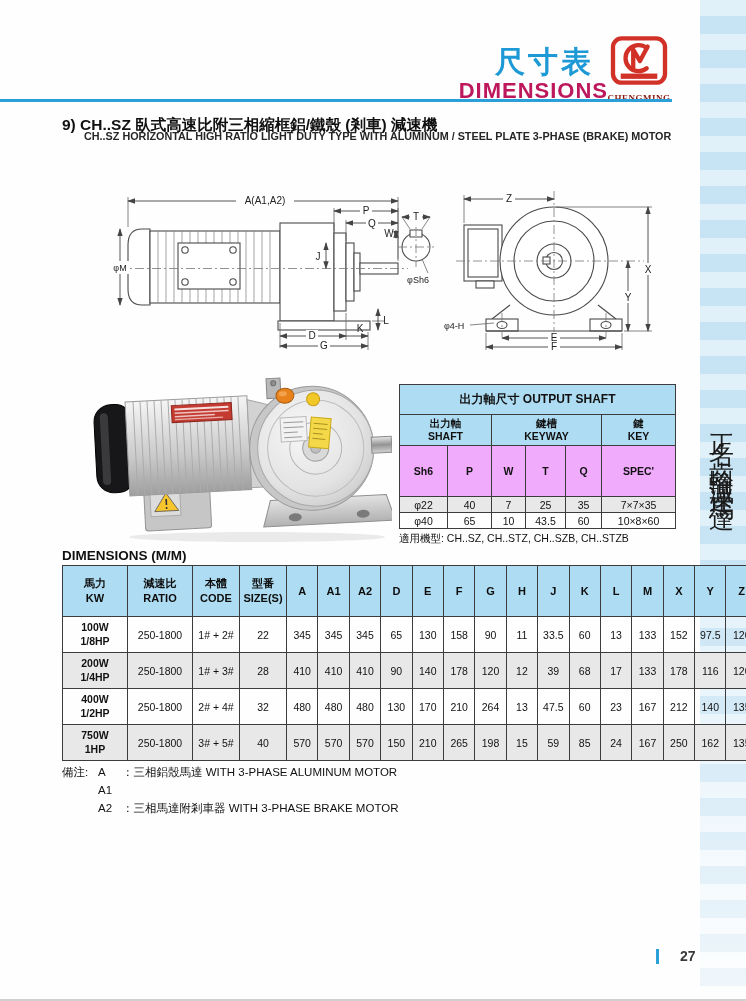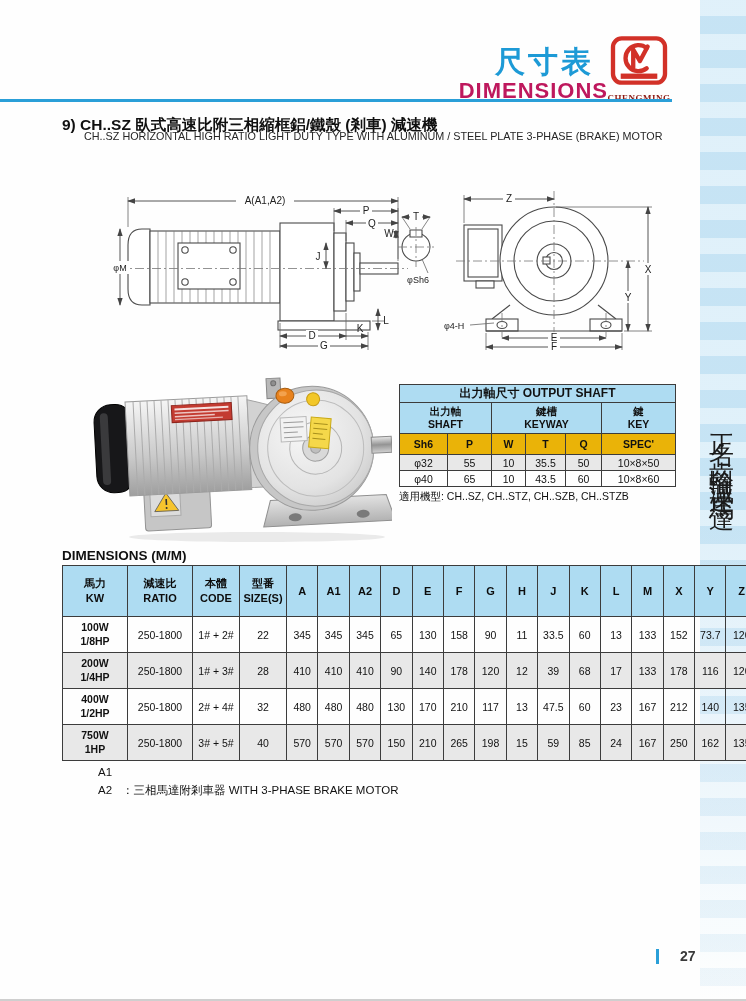--- a/index.html
+++ b/index.html
@@ -13,42 +13,42 @@
   .vtext{position:absolute;top:414px;right:7px;writing-mode:vertical-rl;text-orientation:upright;
       font-size:25px;letter-spacing:9px;color:#1b1b1b;font-weight:500;}
   
   .hdr-zh{position:absolute;top:42px;right:152px;font-size:30px;font-weight:600;color:#1d9ad6;letter-spacing:3px;}
   .hdr-en{position:absolute;top:78px;right:138px;font-size:22px;font-weight:700;color:#be185d;letter-spacing:1px;}
   .logo{position:absolute;top:36px;right:74px;width:66px;text-align:center;}
   .logo-name{font-family:"Liberation Serif","DejaVu Serif",serif;font-weight:700;font-size:9px;color:#8c1a13;letter-spacing:.5px;margin-top:1px;}
   .blue-rule{position:absolute;top:99px;left:0;width:672px;height:3px;background:#2a9fd8;}
   
   .sec-title{position:absolute;left:62px;top:115px;font-size:15.5px;font-weight:700;color:#101010;}
-  .sec-sub{position:absolute;left:84px;top:130px;font-size:10.8px;font-weight:400;color:#262626;}
+  .sec-sub{position:absolute;left:84px;top:130px;font-size:10.8px;font-weight:700;color:#262626;}
   
   .drawing-left{position:absolute;left:110px;top:183px;}
   .drawing-right{position:absolute;left:436px;top:183px;}
   .photo{position:absolute;left:92px;top:370px;}
   svg text{font-family:"Liberation Sans","DejaVu Sans",sans-serif;fill:#333;}
   .ol{stroke:#4a4a4a;stroke-width:1.1;fill:#fff;}
   .oln{stroke:#4a4a4a;stroke-width:1.1;fill:none;}
   .fin{stroke:#7d7d7d;stroke-width:.7;}
   .cl{stroke:#777;stroke-width:.8;stroke-dasharray:9 3 2 3;fill:none;}
   .ext{stroke:#666;stroke-width:.8;}
   .dim{stroke:#444;stroke-width:.9;}
   .lbl{font-size:10px;fill:#222;}
   .lbl-s{font-size:9px;fill:#222;}
   .wbg{fill:#fefefe;}
   
   .ost-wrap{position:absolute;left:399px;top:384px;width:276px;}
   table.ost{width:100%;border-collapse:collapse;table-layout:fixed;}
   .ost th,.ost td{border:1px solid #3c3c3c;text-align:center;color:#111;}
-  .ost .title-row th{background:#aedcf2;font-size:12px;font-weight:700;padding:0 0;margin-top:23px;}
+  .ost .title-row th{background:#aedcf2;font-size:12px;font-weight:700;padding:6px 0;margin-top:23px;}
   .ost .group-row th{background:#aedcf2;font-size:10.5px;font-weight:700;line-height:1.25;padding:2px 2px;}
-  .ost .cols-row th{background:#eab308;font-size:10.5px;font-weight:700;padding:4px 0;margin-top:44px;}
+  .ost .cols-row th{background:#f0abfc;font-size:10.5px;font-weight:700;padding:19px 0;margin-top:44px;}
   .ost tbody td{font-size:10.5px;padding:1.5px 0;}
   .ost tbody tr:nth-child(odd) td{background:#e8e8e8;}
   .ost-foot{font-size:10.5px;color:#111;margin-top:3px;}
   
   .dims-title{position:absolute;left:62px;top:548px;font-size:13.5px;font-weight:700;color:#101010;}
   .dims-wrap{position:absolute;left:62px;top:565px;width:696px;}
   table.dims{border-collapse:collapse;table-layout:fixed;width:100%;}
   .dims th{background:#aedcf2;border:1px solid #3c3c3c;font-size:11px;font-weight:700;height:50px;line-height:1.35;color:#0d0d0d;padding:0;}
   .dims td{border:1px solid #3c3c3c;text-align:center;font-size:10.5px;height:35px;color:#111;padding:0;}
   .dims td.power{font-weight:700;line-height:1.3;}
@@ -316,26 +316,26 @@
           <th>Sh6</th>
           <th>P</th>
           <th>W</th>
           <th>T</th>
           <th>Q</th>
           <th>SPEC'</th>
         </tr>
       </thead>
       <tbody>
           <tr>
-            <td>φ32</td>
-            <td>55</td>
-            <td>10</td>
-            <td>35.5</td>
-            <td>50</td>
-            <td>10×8×50</td>
+            <td>φ22</td>
+            <td>40</td>
+            <td>7</td>
+            <td>25</td>
+            <td>35</td>
+            <td>7×7×35</td>
           </tr>
           <tr>
             <td>φ40</td>
             <td>65</td>
             <td>10</td>
             <td>43.5</td>
             <td>60</td>
             <td>10×8×60</td>
           </tr>
         </tbody>
@@ -396,21 +396,21 @@
             <td>65</td>
             <td>130</td>
             <td>158</td>
             <td>90</td>
             <td>11</td>
             <td>33.5</td>
             <td>60</td>
             <td>13</td>
             <td>133</td>
             <td>152</td>
-            <td>73.7</td>
+            <td>97.5</td>
             <td>120</td>
           </tr>
           <tr>
             <td class="power">
               <div>200W</div>
               <div>1/4HP</div>
             </td>
             <td>250-1800</td>
             <td>1# + 3#</td>
             <td>28</td>
@@ -437,21 +437,21 @@
             </td>
             <td>250-1800</td>
             <td>2# + 4#</td>
             <td>32</td>
             <td>480</td>
             <td>480</td>
             <td>480</td>
             <td>130</td>
             <td>170</td>
             <td>210</td>
-            <td>117</td>
+            <td>264</td>
             <td>13</td>
             <td>47.5</td>
             <td>60</td>
             <td>23</td>
             <td>167</td>
             <td>212</td>
             <td>140</td>
             <td>135</td>
           </tr>
           <tr>
@@ -477,20 +477,25 @@
             <td>250</td>
             <td>162</td>
             <td>135</td>
           </tr>
         </tbody>
     </table>
   </div>
 
   <div class="notes">
       <div class="note-row">
+        <span class="n-label">備注:</span>
+        <span class="n-code">A</span>
+        <span>：三相鋁殼馬達 WITH 3-PHASE ALUMINUM MOTOR</span>
+      </div>
+      <div class="note-row">
         <span class="n-label"></span>
         <span class="n-code">A1</span>
       </div>
       <div class="note-row">
         <span class="n-label"></span>
         <span class="n-code">A2</span>
         <span>：三相馬達附剎車器 WITH 3-PHASE BRAKE MOTOR</span>
       </div>
     </div>
 

